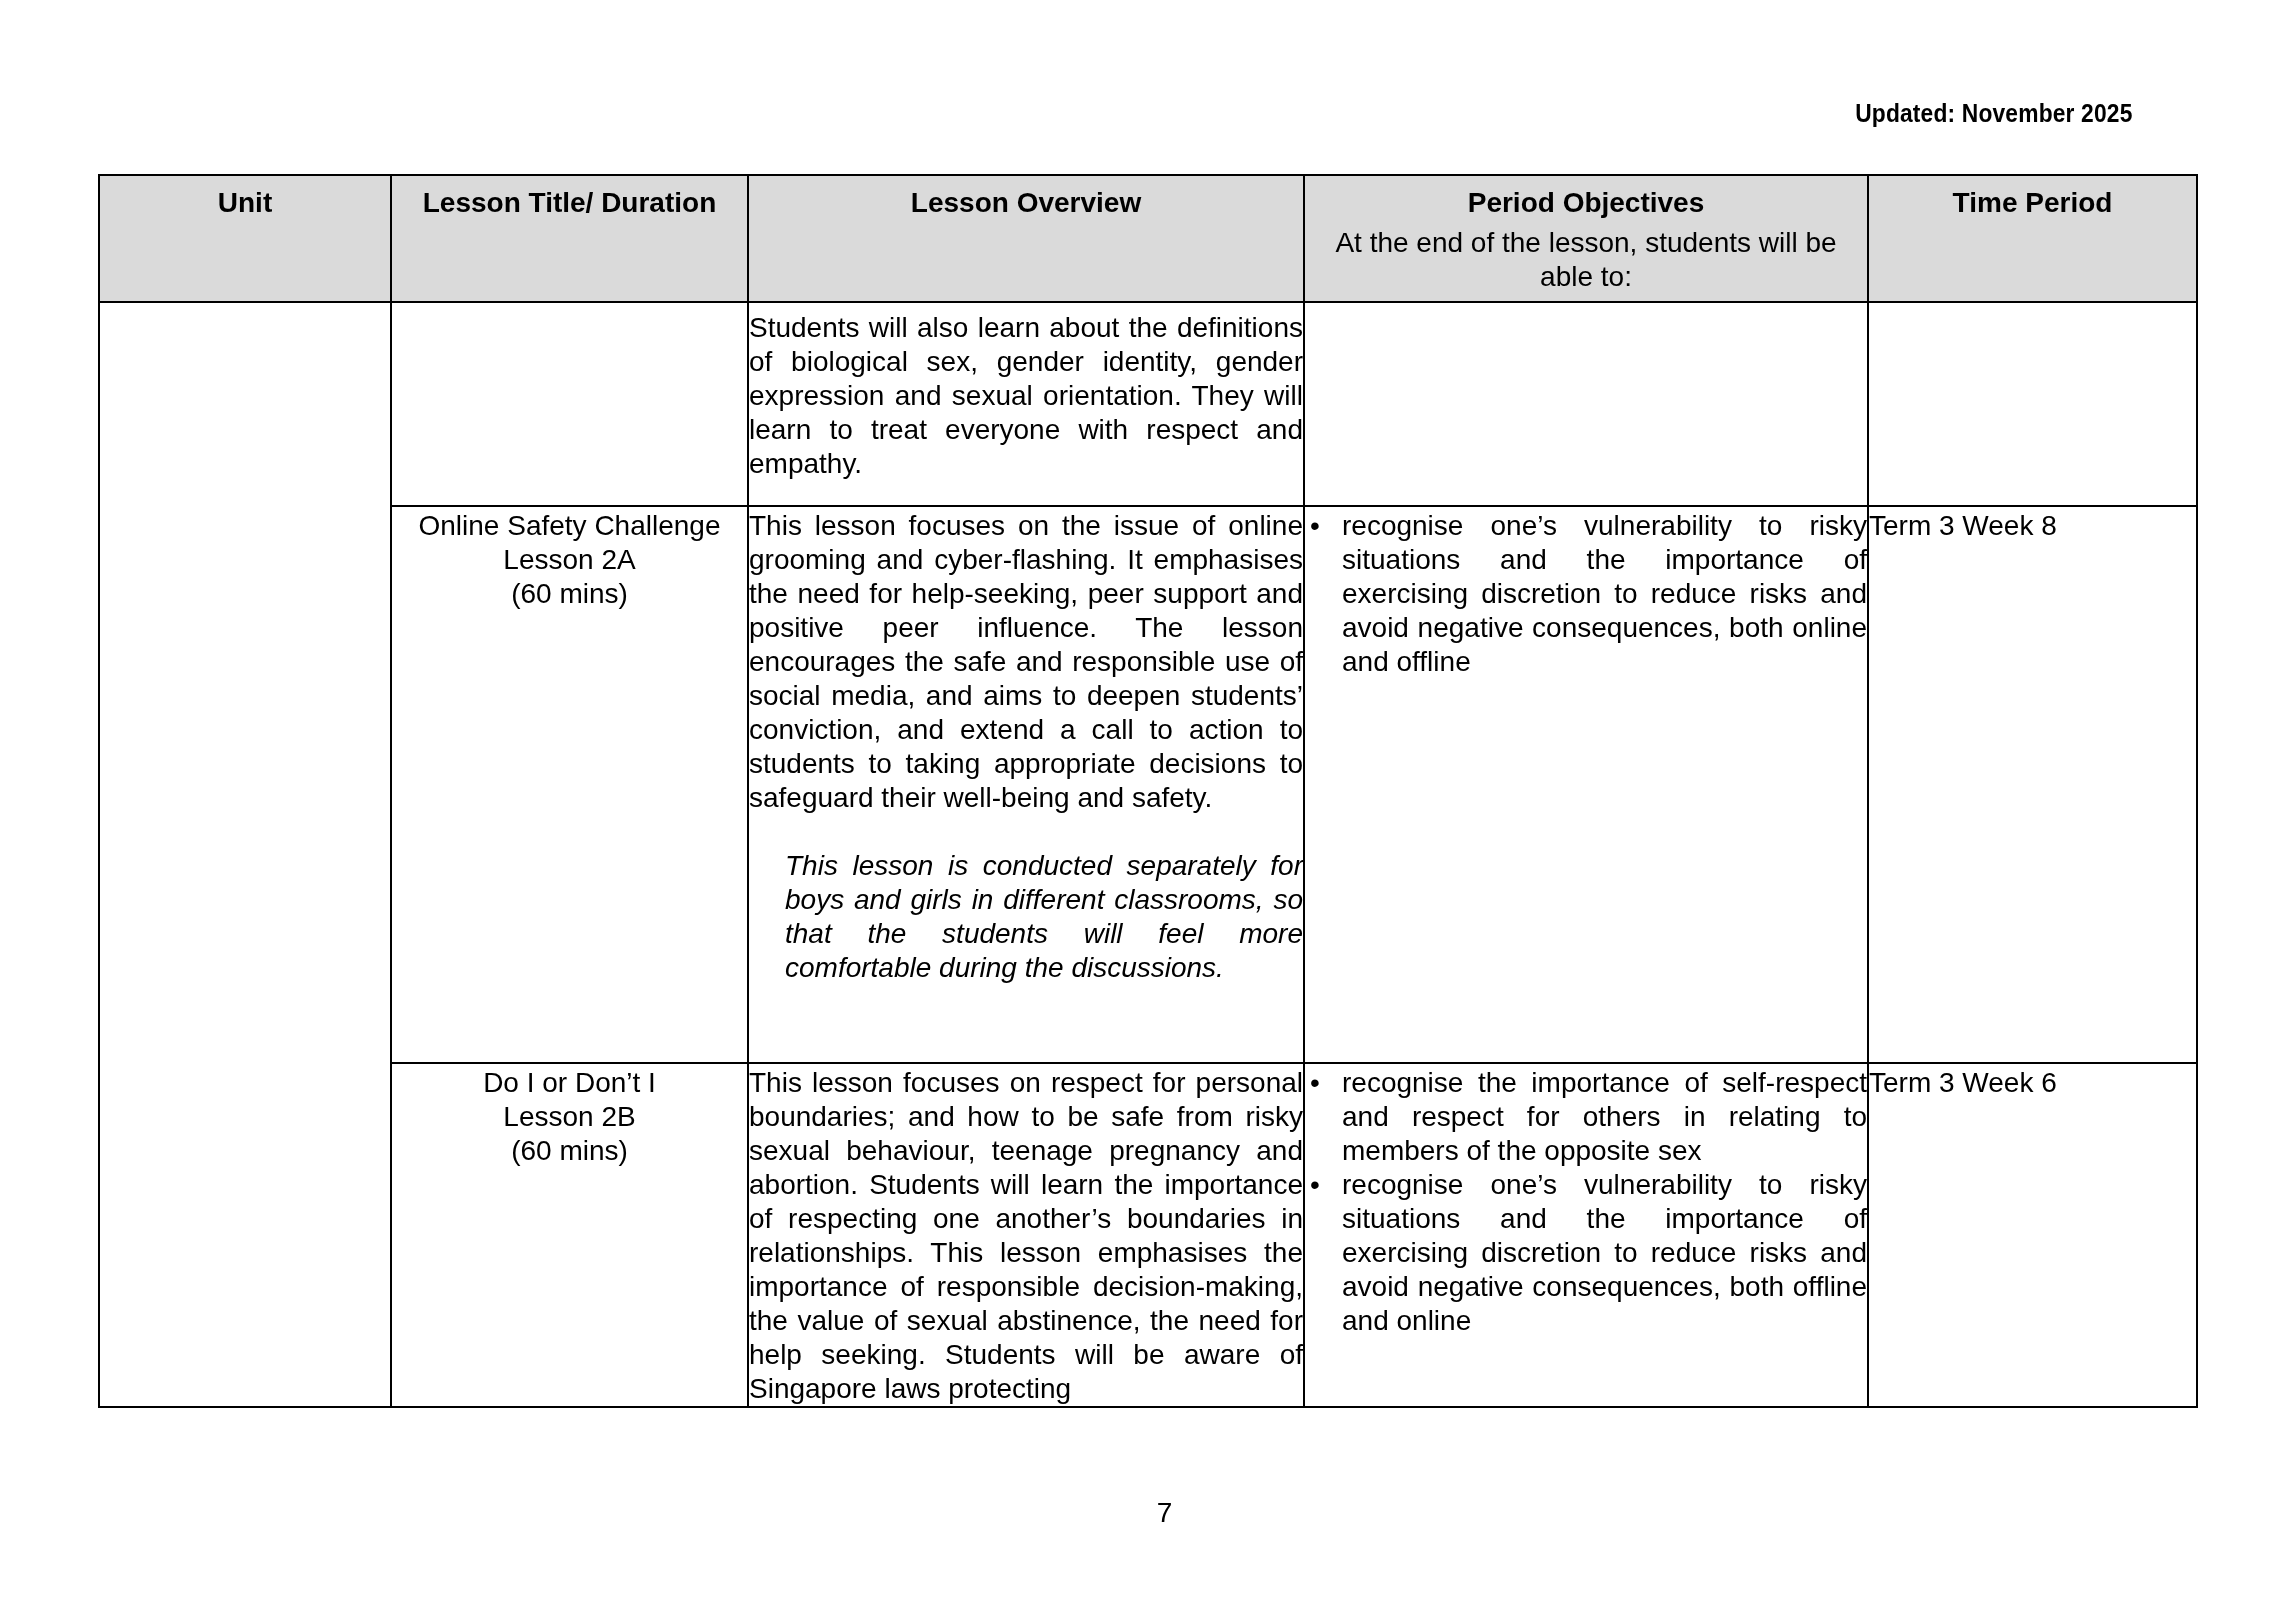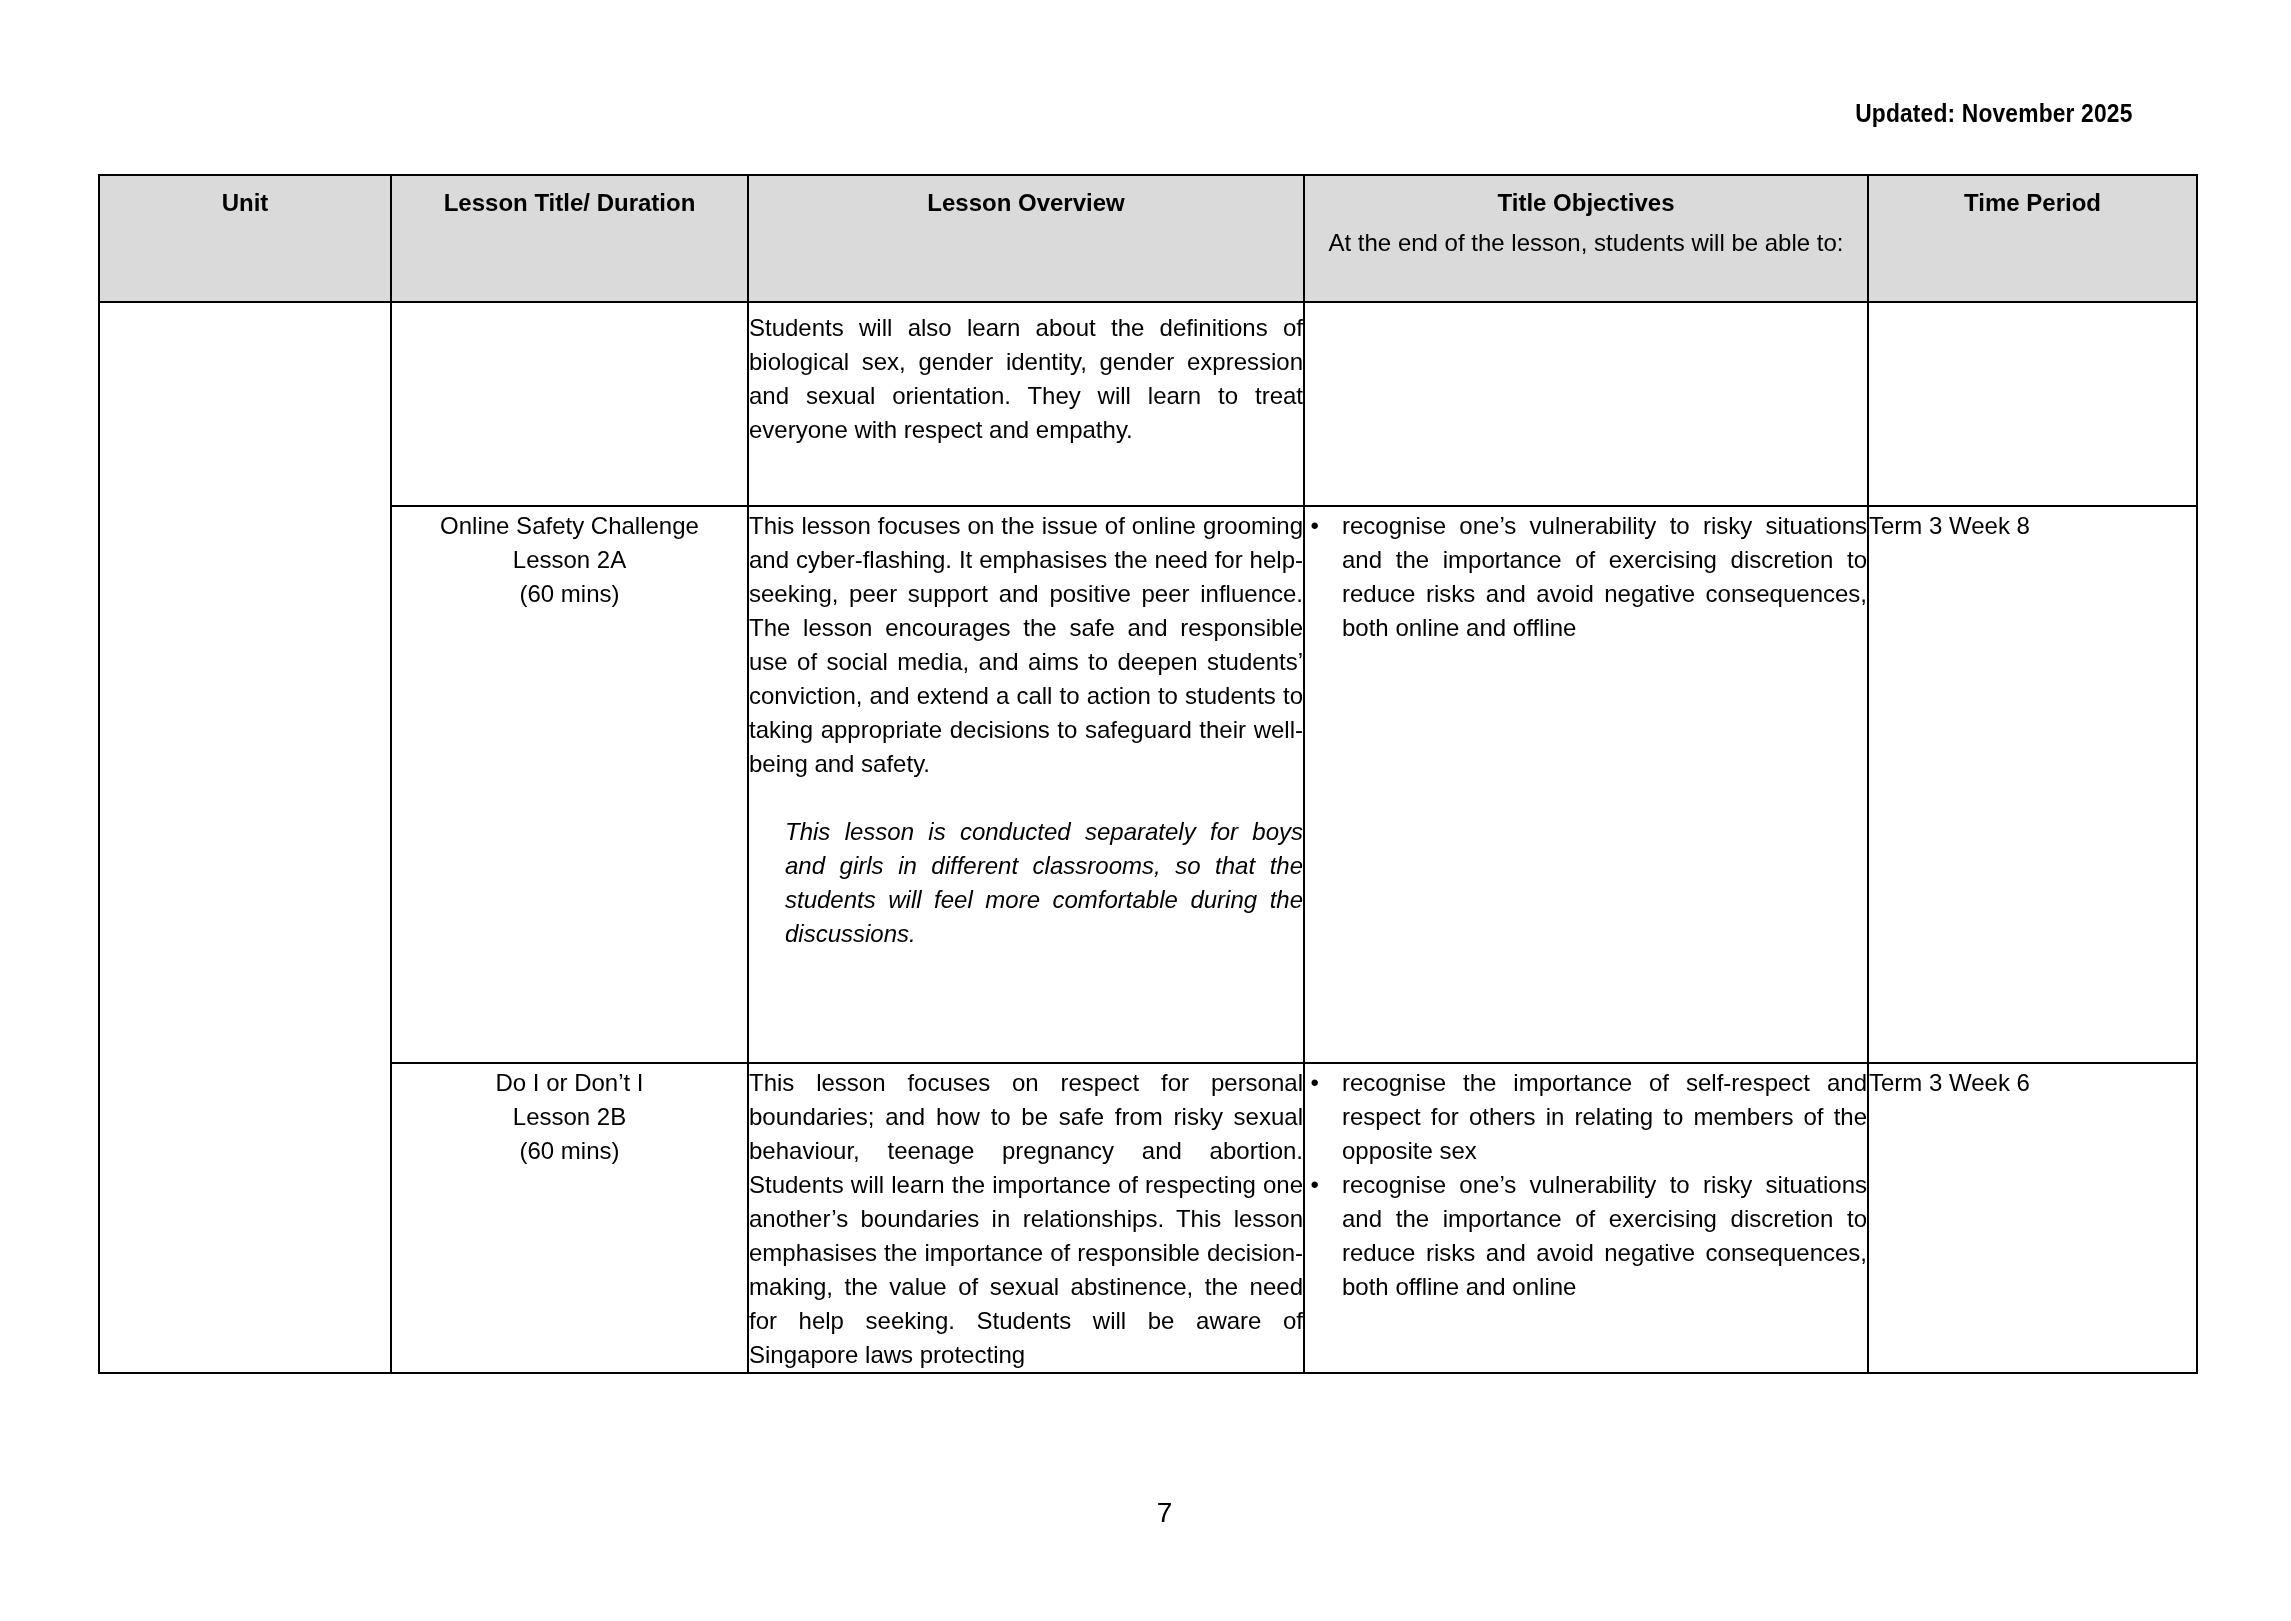--- a/index.html
+++ b/index.html
@@ -26,21 +26,21 @@
       transform-origin: right center;
       letter-spacing: 0.2px;
     }
     table.lessons {
       position: absolute;
       top: 174px;
       left: 98px;
       width: 2098px;
       border-collapse: collapse;
       table-layout: fixed;
-      font-size: 24px;
+      font-size: 28px;
       line-height: 34px;
     }
     table.lessons th, table.lessons td {
       border: 2px solid #000000;
       vertical-align: top;
       padding: 0;
     }
     table.lessons thead th {
       background: #dadada;
       font-weight: bold;
@@ -120,21 +120,21 @@
     <col style="width:556px">
     <col style="width:564px">
     <col style="width:329px">
   </colgroup>
   <thead>
     <tr>
       <th><span>Unit</span></th>
       <th><span>Lesson Title/ Duration</span></th>
       <th><span>Lesson Overview</span></th>
       <th>
-        <span>Title Objectives</span>
+        <span>Period Objectives</span>
         <span class="th-sub">At the end of the lesson, students will be able to:</span>
       </th>
       <th><span>Time Period</span></th>
     </tr>
   </thead>
   <tbody>
 
     <tr class="row-cont">
       <td class="unit-cell" rowspan="3"></td>
       <td class="title-cell"></td>

